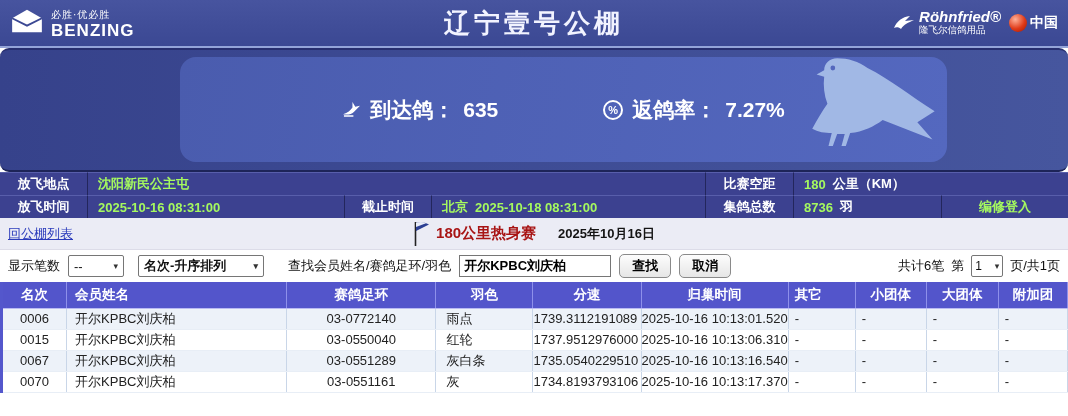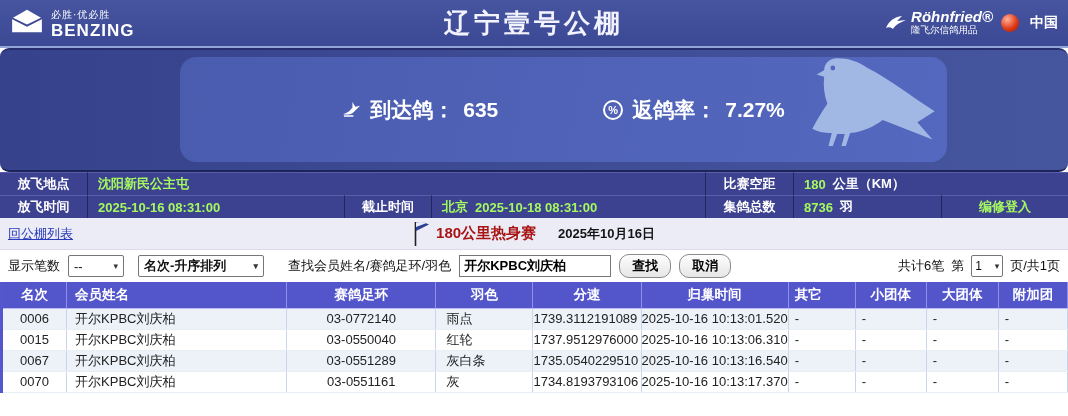--- a/index.html
+++ b/index.html
@@ -11,21 +11,21 @@
          border-bottom:2px solid #94a4d8; display:flex; align-items:center; }
   .logo { display:flex; align-items:flex-start; gap:7px; margin-left:10px; color:#fff; cursor:pointer; }
   .logo-txt .sm { font-size:10px; letter-spacing:1px; }
   .logo-txt .lg { font-size:17px; font-weight:bold; letter-spacing:1px; line-height:1; }
   .hdr-title { position:absolute; left:0; right:0; text-align:center; color:#f2f3ff;
                font-size:26px; font-weight:bold; letter-spacing:4px; }
   .hdr-right { margin-left:auto; margin-right:10px; display:flex; align-items:center; gap:8px; z-index:2; }
   .brand { display:flex; align-items:center; gap:4px; color:#fff; cursor:pointer;justify-content:space-between; }
   .brand-txt .bn { font-size:15px; font-weight:bold; font-style:italic; line-height:1.05; }
   .brand-txt .bs { font-size:9.5px;font-family:Liberation Mono, monospace; }
-  .china { display:flex; align-items:center; gap:11px; color:#fff; font-size:14px; font-weight:bold; cursor:pointer; }
+  .china { display:flex; align-items:center; gap:3px; color:#fff; font-size:14px; font-weight:bold; cursor:pointer; }
   .ball { width:18px; height:18px; border-radius:50%;
           background:radial-gradient(circle at 35% 30%, #ffb199, #e03a18 55%, #9c1505); }
 
   
   .banner { position:relative; height:124px; background:linear-gradient(90deg,#36428b 0%,#46569e 100%);
             border-top:2px solid #272e6e; border-bottom:2px solid #1d2458;border-radius:9px; }
   .panel { position:absolute; left:180px; right:121px; top:7px; bottom:8px; border-radius:16px;
            background:linear-gradient(100deg,#4a5cae 0%,#5468bf 100%); overflow:hidden; }
   .stats { position:absolute; inset:0; display:flex; align-items:center; justify-content:center;
            gap:105px; color:#fff; font-size:21px; font-weight:bold; }
@@ -67,21 +67,21 @@
   .controls { height:32px; display:flex; align-items:center; background:#fff; font-size:13px;
               color:#111; padding:0 8px; gap:8px; }
   .sel { display:inline-flex; align-items:center; justify-content:space-between; height:22px;
          border:1px solid #767676; border-radius:2px; background:#fff; padding:0 5px; cursor:pointer; }
   .sel .chev { font-size:9px; color:#333; margin-left:8px; }
   .sel-count { width:56px; }
   .sel-sort { width:126px; font-weight:bold; margin-left:6px; }
   .search-label { margin-left:16px; }
   .search-input { width:152px; height:22px; border:1px solid #767676; font-family:"Liberation Sans",sans-serif;
                   font-size:13px; font-weight:bold; padding:0 4px; }
-  .btn { height:24px; padding:0 12px; border:1px solid #8a8a8a; border-radius:10px; font-size:13px;
+  .btn { height:24px; padding:0 12px; border:1px solid #8a8a8a; border-radius:5px; font-size:13px;
          font-weight:bold; background:linear-gradient(#fdfdfd,#e6e6e6); cursor:pointer;
          font-family:"Liberation Sans",sans-serif; }
   .ctrl-right { margin-left:auto; display:flex; align-items:center; gap:7px; }
   .sel-page { width:32px; font-size:12px; padding:0 3px; }
 
   
   table.results { width:1068px; border-collapse:collapse; table-layout:fixed;
                   border-left:3px solid #5457cc; }
   .results th { height:26px; background:#5355cb; color:#fff; font-size:13.5px; font-weight:bold;
                 border-right:1px solid #8e90ea; border-bottom:1px solid #b9baf2; }

